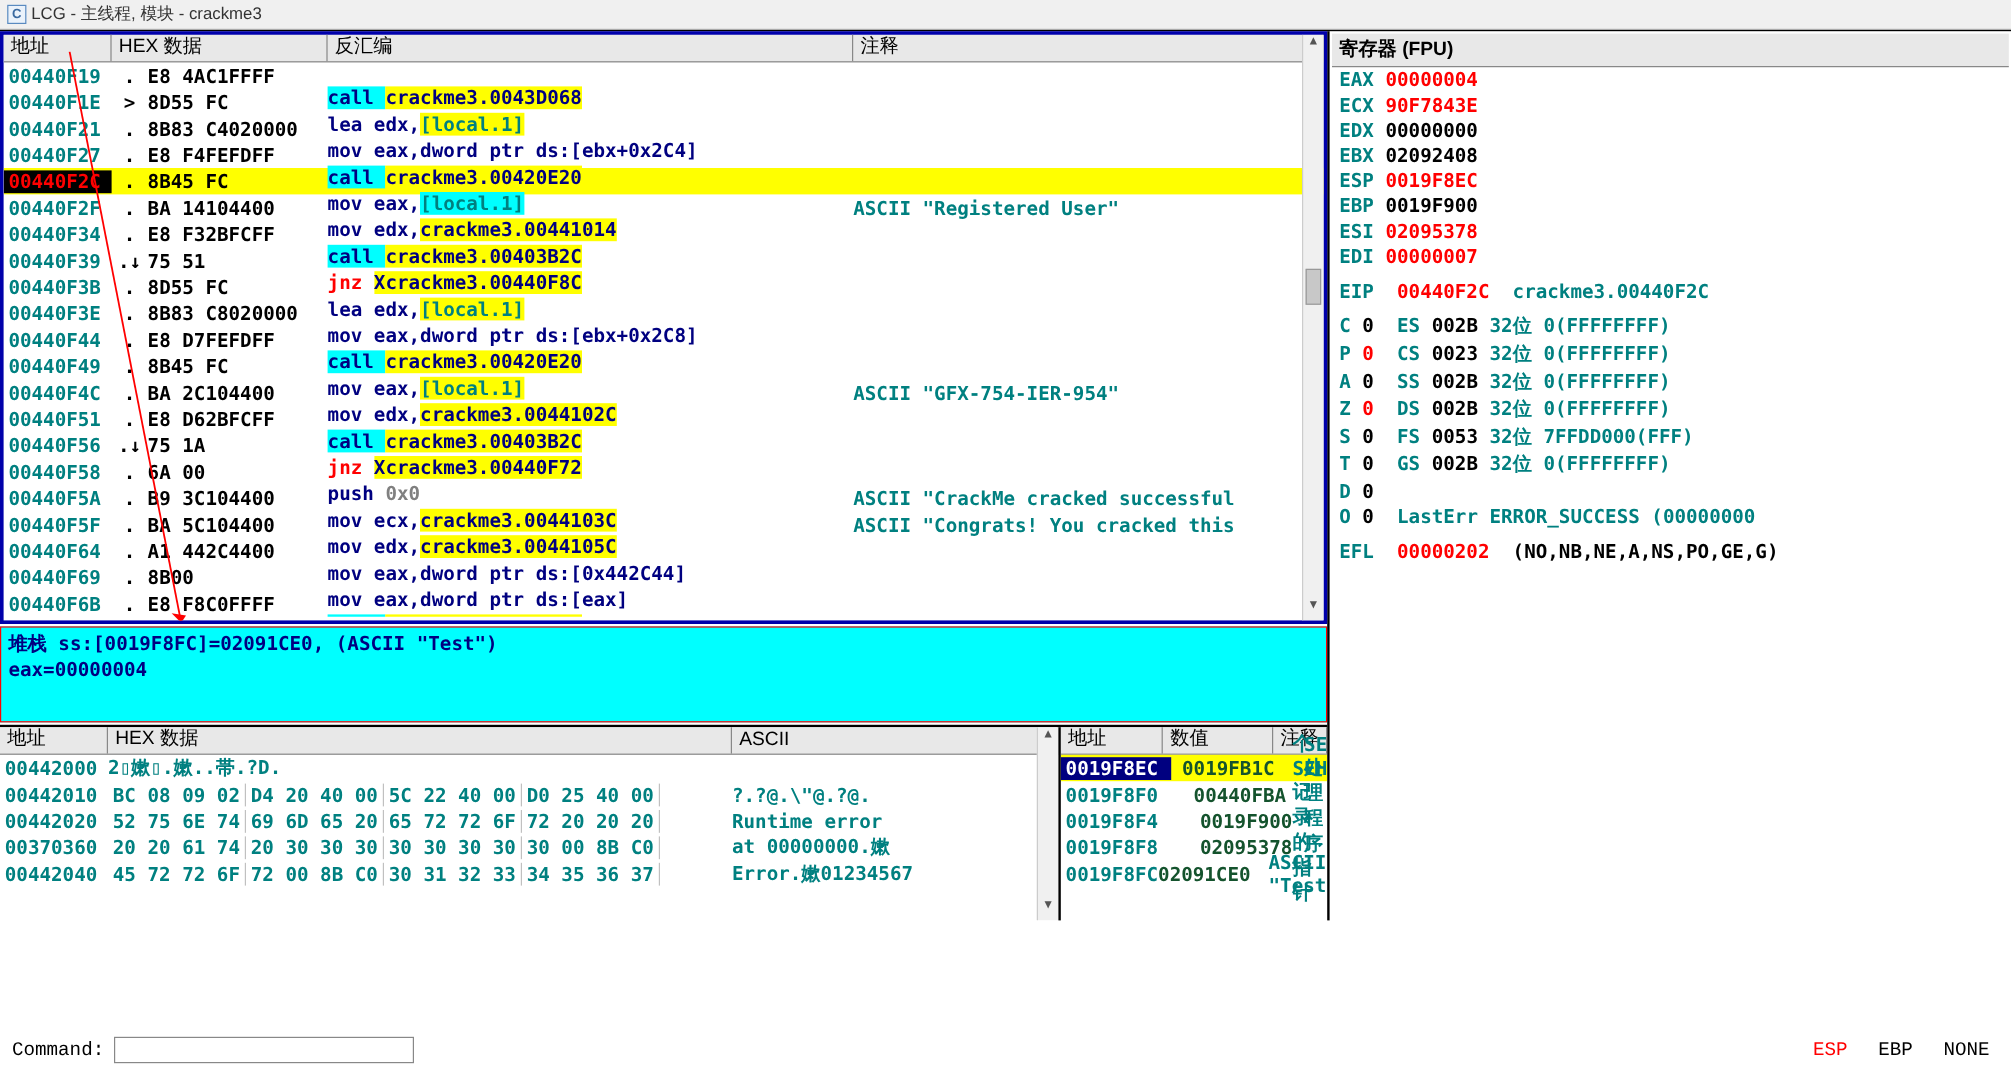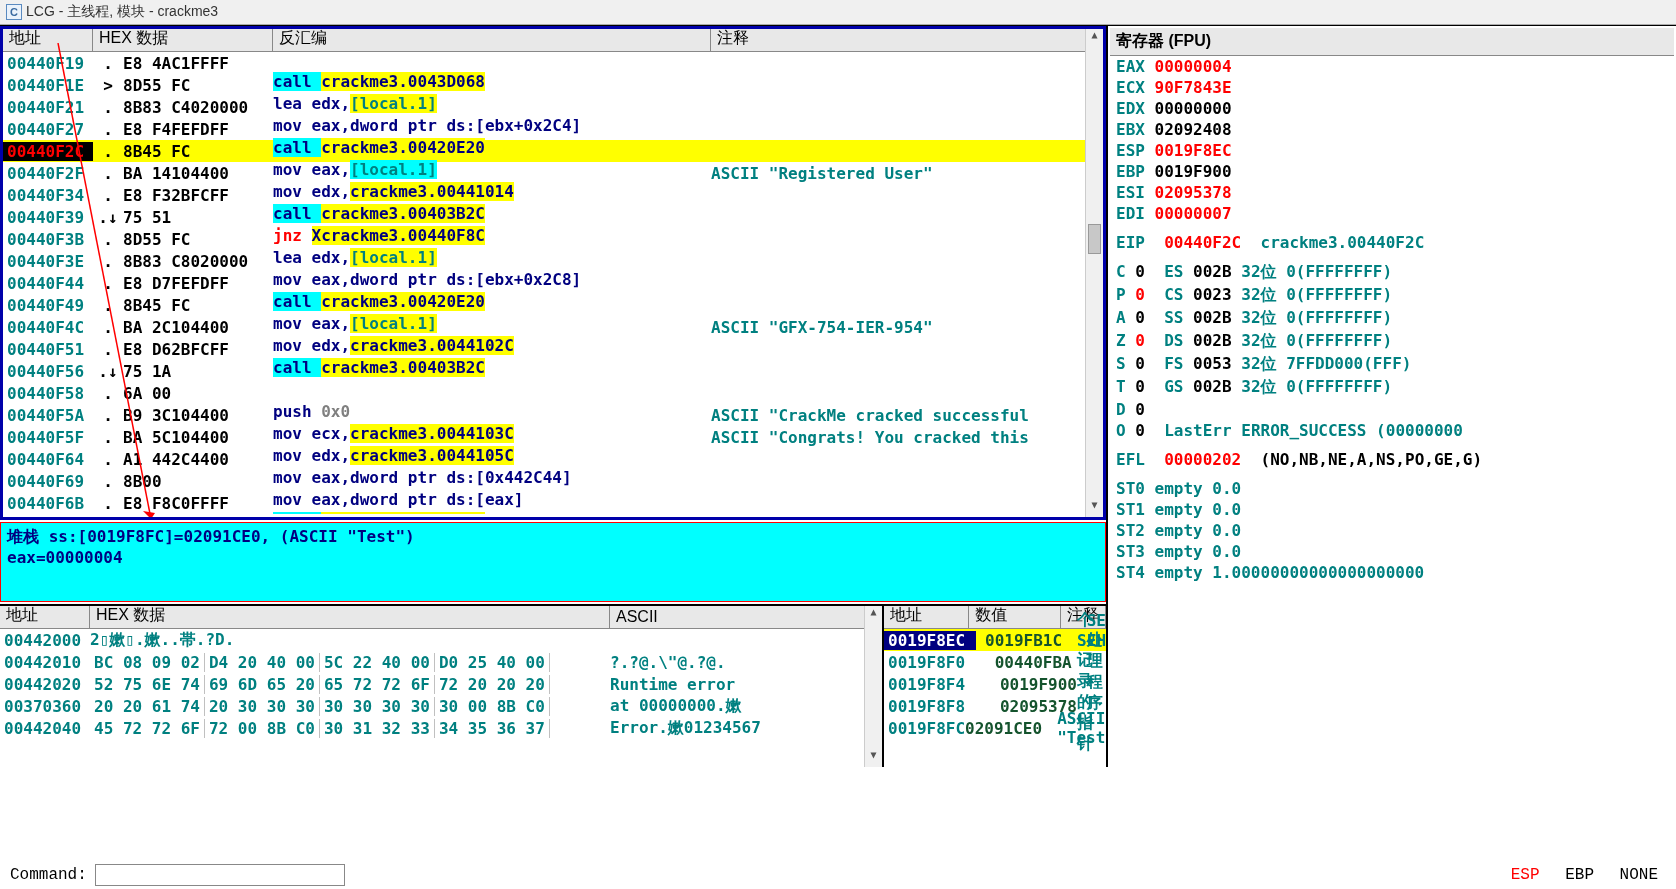--- a/index.html
+++ b/index.html
@@ -284,20 +284,21 @@
             <div class="cell-addr">00440F51</div>
             <div class="cell-mark">.</div>
             <div class="cell-hex">E8 D62BFCFF</div>
             <div class="cell-asm"><span class="t-navy bg-cyan">call </span><span class="t-navy bg-yellow">crackme3.00403B2C</span></div>
             <div class="cell-cmt"></div>
           </div>
           <div class="row">
             <div class="cell-addr">00440F56</div>
             <div class="cell-mark">.↓</div>
             <div class="cell-hex">75 1A</div>
+            <div class="cell-asm"><span class="t-red">jnz </span><span class="t-navy bg-yellow">Xcrackme3.00440F72</span></div>
             <div class="cell-cmt"></div>
           </div>
           <div class="row">
             <div class="cell-addr">00440F58</div>
             <div class="cell-mark">.</div>
             <div class="cell-hex">6A 00</div>
             <div class="cell-asm"><span class="t-navy">push </span><span class="t-gray">0x0</span></div>
             <div class="cell-cmt"></div>
           </div>
           <div class="row">
@@ -457,27 +458,20 @@
           <div class="reg-line"><span class="nm">D</span>&nbsp;<span class="vl">0</span></div>
           <div class="reg-line"><span class="nm">O</span>&nbsp;<span class="vl">0</span>&nbsp;&nbsp;<span class="nm">LastErr ERROR_SUCCESS (00000000</span></div>
         </div>
       <div style="height:8px"></div>
       <div class="reg-line">
         <span class="nm">EFL</span>&nbsp;
         <span class="red">00000202</span>&nbsp;
         <span class="vl">(NO,NB,NE,A,NS,PO,GE,G)</span>
       </div>
       <div style="height:8px"></div>
-      <div id="reg-fpu">
-          <div class="reg-line"><span class="nm">ST0 empty 0.0</span></div>
-          <div class="reg-line"><span class="nm">ST1 empty 0.0</span></div>
-          <div class="reg-line"><span class="nm">ST2 empty 0.0</span></div>
-          <div class="reg-line"><span class="nm">ST3 empty 0.0</span></div>
-          <div class="reg-line"><span class="nm">ST4 empty 1.00000000000000000000</span></div>
-        </div>
     </div>
   </div>
 </div>
 
 <div class="cmd-bar">
   <span>Command:</span>
   <input class="cmd-input" placeholder="" style="">
   <div class="cmd-spacer"></div>
   <div class="cmd-stat">
     <span class="esp">ESP</span>

